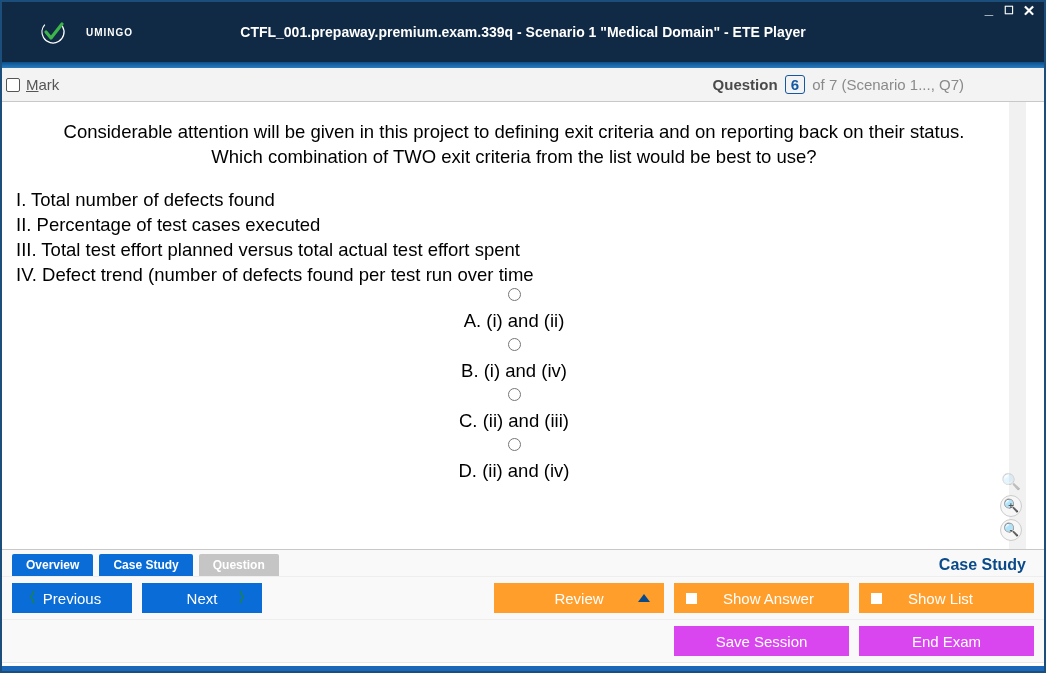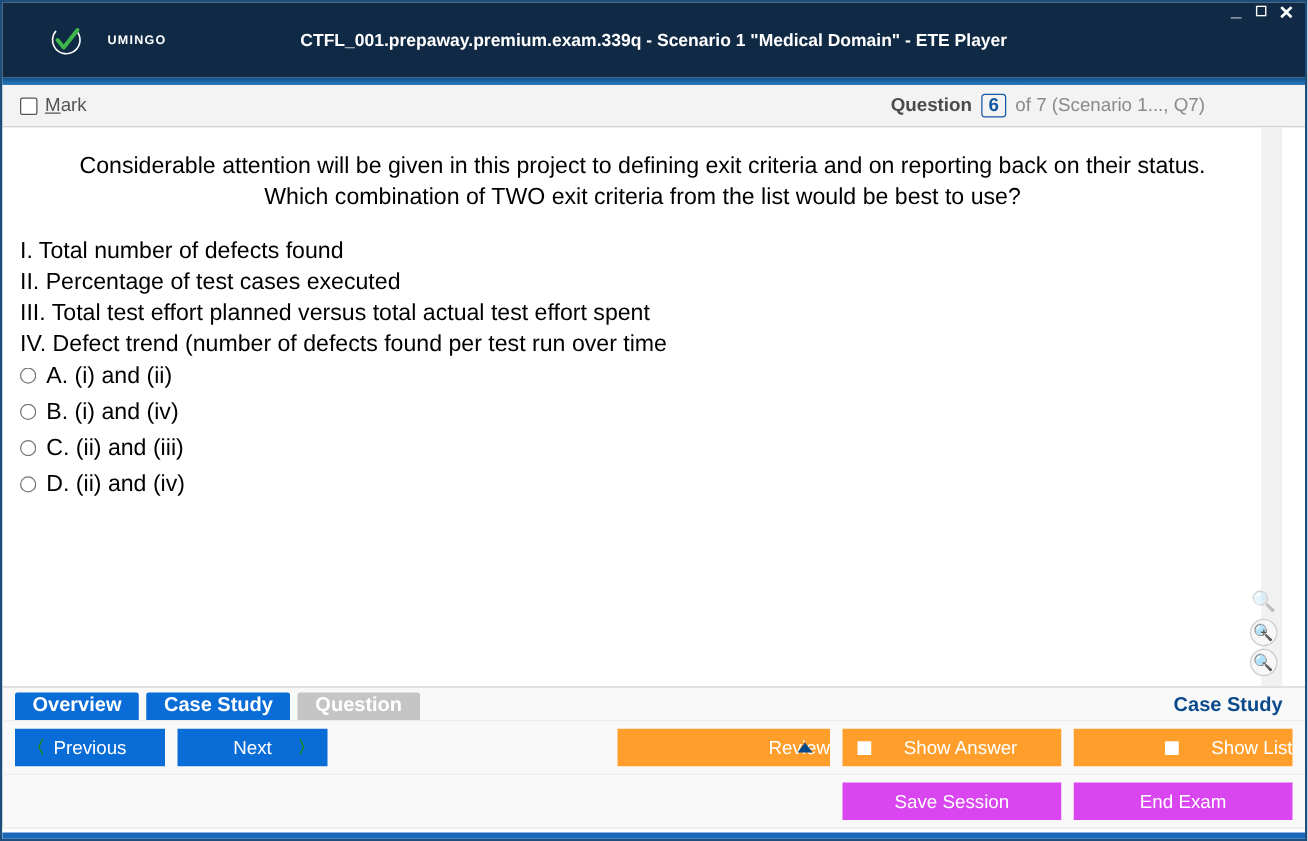--- a/index.html
+++ b/index.html
@@ -9,59 +9,59 @@
   .titlebar { background: linear-gradient(#102a45, #102a45); height: 60px; display: flex; align-items: center; position: relative; }
   .logo { display: flex; align-items: center; margin-left: 38px; }
   .logo-mark { width: 26px; height: 26px; position: relative; }
   .logo-text { color: #fff; font-weight: bold; letter-spacing: 1px; font-size: 10px; margin-left: 20px; }
   .title-text { position: absolute; left: 0; right: 0; text-align: center; color: #fff; font-size: 14px; font-weight: 600; pointer-events: none;}
   .win-controls { position: absolute; right: 6px; top: 2px; display: flex; gap: 2px; }
   .win-btn { width: 18px; height: 14px; color:#fff; font-size:15px; font-weight:bold; text-align:center; line-height:10px; cursor:pointer; user-select:none;}
   .title-underline { height: 6px; background: linear-gradient(#0c4f8a,#2b7cbf); }
   
   .qheader { height: 34px; border-bottom: 1px solid #c8c8c8; display: flex; align-items: center; background: #f3f3f3; font-size: 15px; color:#555;}
-  .mark-wrap { display:flex; align-items:center; margin-left:14px; gap:6px;}
+  .mark-wrap { display:flex; align-items:center; margin-left:4px; gap:6px;}
   .mark-box { width:14px; height:14px; border:1px solid #555; border-radius:2px; background:#fff;}
   .mark-label u { text-decoration: underline; }
   .qheader-center { flex:1; text-align:right; }
   .qheader-center .qword { color:#4a4a4a; font-weight:bold; }
   .qnum-box { display:inline-block; border:1.5px solid #1458a4; border-radius:3px; padding:0 5px; color:#1458a4; font-weight:600; margin:0 3px;}
   .qtotal { color:#8a8a8a; }
   
   .content { flex:1; position:relative; background:#fff; padding: 18px 14px 10px 14px; font-size: 18.5px; color:#000; line-height:1.35; overflow:auto; border-right: 18px solid transparent;}
   .content .prompt { margin-bottom: 18px; text-align: center; }
   .content .roman { }
   .content .roman div { }
   .choices { font-size:18.5px; }
-  .choice { display:flex; align-items:center; gap:8px; margin-bottom:4px;}
+  .choice { display:flex; align-items:center; gap:8px; margin-bottom:4px;flex-direction:column;}
   .choice input { }
   .choice-label { }
   
   .zoom-stack { position:absolute; right:4px; bottom:8px; display:flex; flex-direction:column; gap:2px; }
   .zoom-btn { width:22px; height:22px; border:1px solid #ccc; border-radius:11px; background:#f7f7f7; display:flex; align-items:center; justify-content:center; font-size:13px; color:#555; cursor:pointer;}
   .zoom-btn.ghost { opacity:.35; border:none; background:none; font-size:16px;}
   
   .bottom { border-top:1px solid #c8c8c8; background:#f9f9f9; }
   .tabs-row { display:flex; align-items:center; height:26px; padding: 3px 10px 0 10px; gap:6px; }
-  .tab { height:22px; padding:0 14px; font-size:16px; color:#fff; display:flex; align-items:center; border-radius:2px 2px 0 0; cursor:pointer; font-weight:600;}
+  .tab { height:22px; padding:0 14px; font-size:12px; color:#fff; display:flex; align-items:center; border-radius:2px 2px 0 0; cursor:pointer; font-weight:600;}
   .tab.blue   { background:#0a6cd6; }
   .tab.blue2  { background:#0a6cd6; }
   .tab.gray   { background:#c5c5c5; color:#fff; }
   .case-study-label { margin-left:auto; color:#0a4a8a; font-weight:bold; font-size:16px; margin-right:8px;}
   .buttons-row1, .buttons-row2 { display:flex; align-items:center; padding:6px 10px; gap:10px; }
   .buttons-row1 { border-top:1px solid #eee; }
   .btn { height:30px; border:none; font-size:15px; font-weight:400; display:flex; align-items:center; justify-content:center; cursor:pointer; color:#fff; position:relative; font-family:inherit;}
   .btn.nav { width:120px; background:linear-gradient(#0a6cd6,#0a6cd6); }
   .btn.nav .chev { position:absolute; top:50%; transform:translateY(-50%); font-size:14px; color:#1f8a1f; font-weight:bold;}
   .btn.nav.prev .chev { left:10px; }
   .btn.nav.next .chev { right:10px; }
   .btn.orange { background:linear-gradient(#ff9e2a,#ff9e2a); color:#fff; }
-  .btn.review { width:170px;justify-content:flex-end; }
+  .btn.review { width:170px; }
   .btn.showanswer { width:175px; justify-content:flex-start; padding-left:12px; gap:26px;}
-  .btn.showlist   { width:175px; justify-content:flex-end; padding-left:12px; gap:26px;}
+  .btn.showlist   { width:175px; justify-content:flex-start; padding-left:12px; gap:26px;}
   .btn .sq { width:11px; height:11px; background:#fff; display:inline-block; }
   .btn.review .tri { width:0; height:0; border-left:6px solid transparent; border-right:6px solid transparent; border-bottom:8px solid #0a4a8a; position:absolute; right:14px; top:50%; transform:translateY(-50%);}
   .spacer { flex:1; }
   .buttons-row2 { border-top:1px solid #eee; justify-content:flex-end; }
   .btn.dark { background:#d946ef; width:175px; }
   .whitebar { height:4px; background:#fff; border-top:1px solid #e8e8e8;}
   .bottom-blue { height:5px; background:#1a66b8; }
   .right-scrollcap { position:absolute; right:0; top:0; bottom:0; width:17px; background:#f1f1f1; }
 </style>
 </head>

